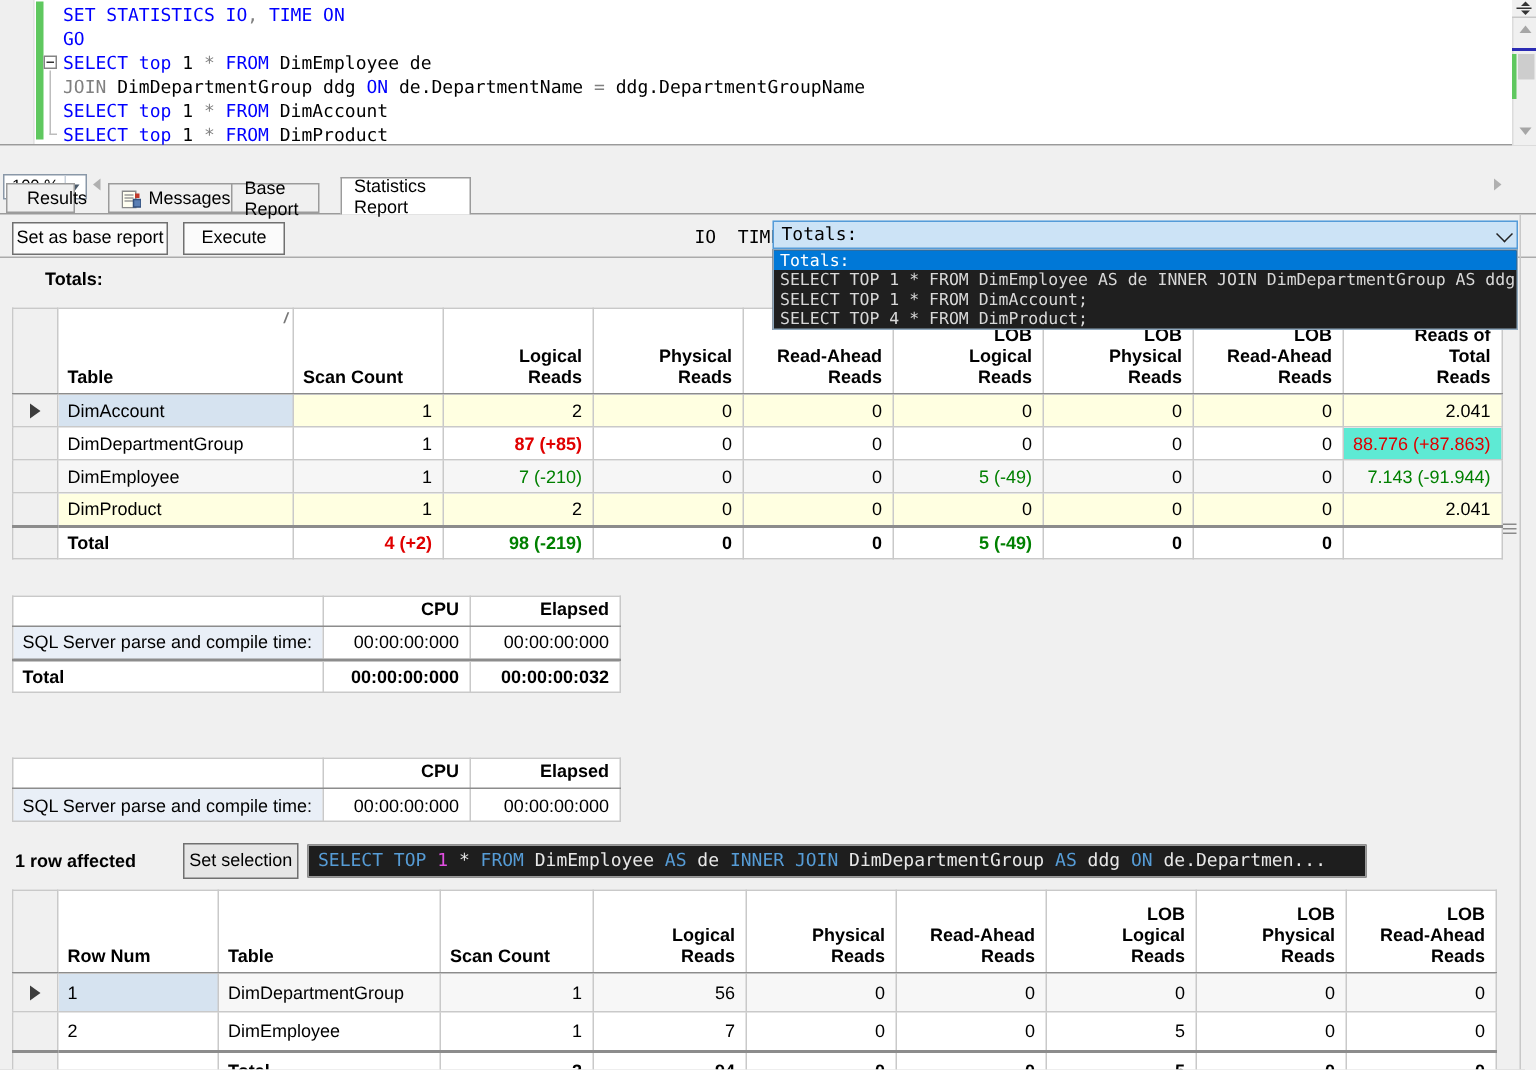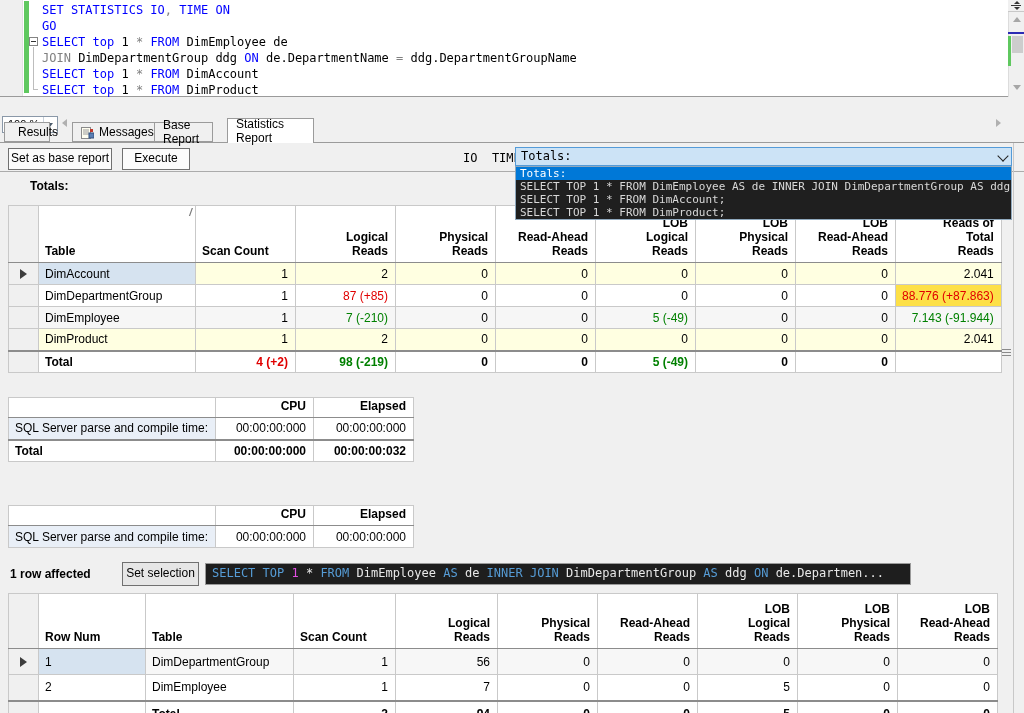--- a/index.html
+++ b/index.html
@@ -173,21 +173,21 @@
   <div class="toolbar-rule"></div>
 
   <div class="combo">
     <span class="combo-text">Totals:</span>
     <span class="chev"></span>
   </div>
   <div class="dropdown">
       <div class="item sel">Totals:</div>
       <div class="item">SELECT TOP 1 * FROM DimEmployee AS de INNER JOIN DimDepartmentGroup AS ddg ON de.De</div>
       <div class="item">SELECT TOP 1 * FROM DimAccount;</div>
-      <div class="item">SELECT TOP 1 * FROM DimProduct;</div>
+      <div class="item">SELECT TOP 4 * FROM DimProduct;</div>
     </div>
 
   <div class="totals-label">Totals:</div>
 
   <div class="gridwrap" style="left:8px;top:205px;">
       <table class="grid-t">
         <colgroup>
           <col style="width: 30px;">
           <col style="width: 157px;">
           <col style="width: 100px;">
@@ -236,27 +236,27 @@
             <td style="text-align: right; background: rgb(255, 255, 225);">0</td>
             <td style="text-align: right; background: rgb(255, 255, 225);">0</td>
             <td style="text-align: right; background: rgb(255, 255, 225);">0</td>
             <td style="text-align: right; background: rgb(255, 255, 225);">0</td>
             <td style="text-align: right; background: rgb(255, 255, 225);">2.041</td>
           </tr>
           <tr style="height: 22px;">
             <td class="sel-col"></td>
             <td style="text-align: left; background: rgb(255, 255, 255);">DimDepartmentGroup</td>
             <td style="text-align: right; background: rgb(255, 255, 255);">1</td>
-            <td class="red" style="text-align: right; background: rgb(255, 255, 255);">87 (+85)</td>
-            <td style="text-align: right; background: rgb(255, 255, 255);">0</td>
-            <td style="text-align: right; background: rgb(255, 255, 255);">0</td>
-            <td style="text-align: right; background: rgb(255, 255, 255);">0</td>
-            <td style="text-align: right; background: rgb(255, 255, 255);">0</td>
-            <td style="text-align: right; background: rgb(255, 255, 255);">0</td>
-            <td class="red" style="text-align: left; background: #fde047; margin-left: 10px;">88.776 (+87.863)</td>
+            <td class="red" style="text-align: right; background: rgb(255, 255, 255); font-weight: bold;">87 (+85)</td>
+            <td style="text-align: right; background: rgb(255, 255, 255);">0</td>
+            <td style="text-align: right; background: rgb(255, 255, 255);">0</td>
+            <td style="text-align: right; background: rgb(255, 255, 255);">0</td>
+            <td style="text-align: right; background: rgb(255, 255, 255);">0</td>
+            <td style="text-align: right; background: rgb(255, 255, 255);">0</td>
+            <td class="red" style="text-align: left; background: #5eead4; margin-left: 10px;">88.776 (+87.863)</td>
           </tr>
           <tr style="height: 22px;">
             <td class="sel-col"></td>
             <td style="text-align: left; background: rgb(246, 246, 246);">DimEmployee</td>
             <td style="text-align: right; background: rgb(246, 246, 246);">1</td>
             <td class="green" style="text-align: right; background: rgb(246, 246, 246);">7 (-210)</td>
             <td style="text-align: right; background: rgb(246, 246, 246);">0</td>
             <td style="text-align: right; background: rgb(246, 246, 246);">0</td>
             <td class="green" style="text-align: right; background: rgb(246, 246, 246);">5 (-49)</td>
             <td style="text-align: right; background: rgb(246, 246, 246);">0</td>

